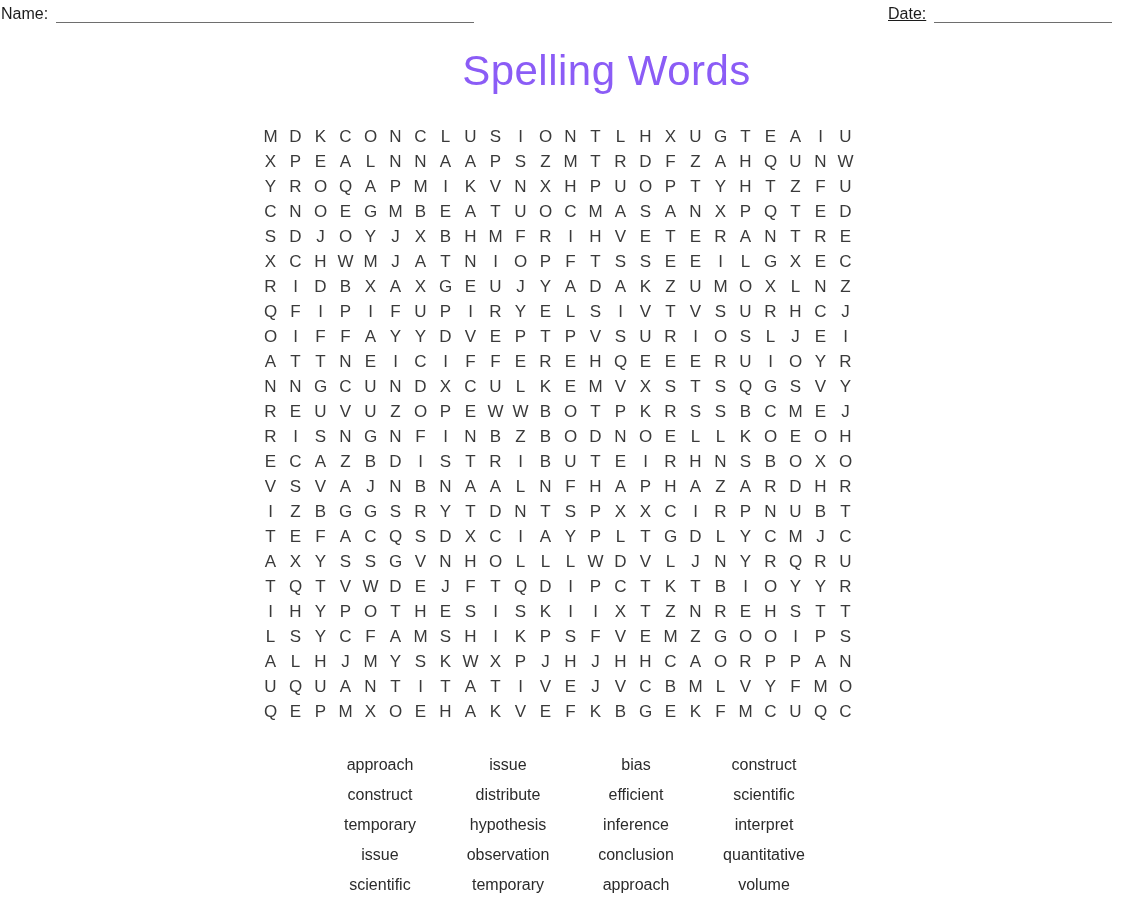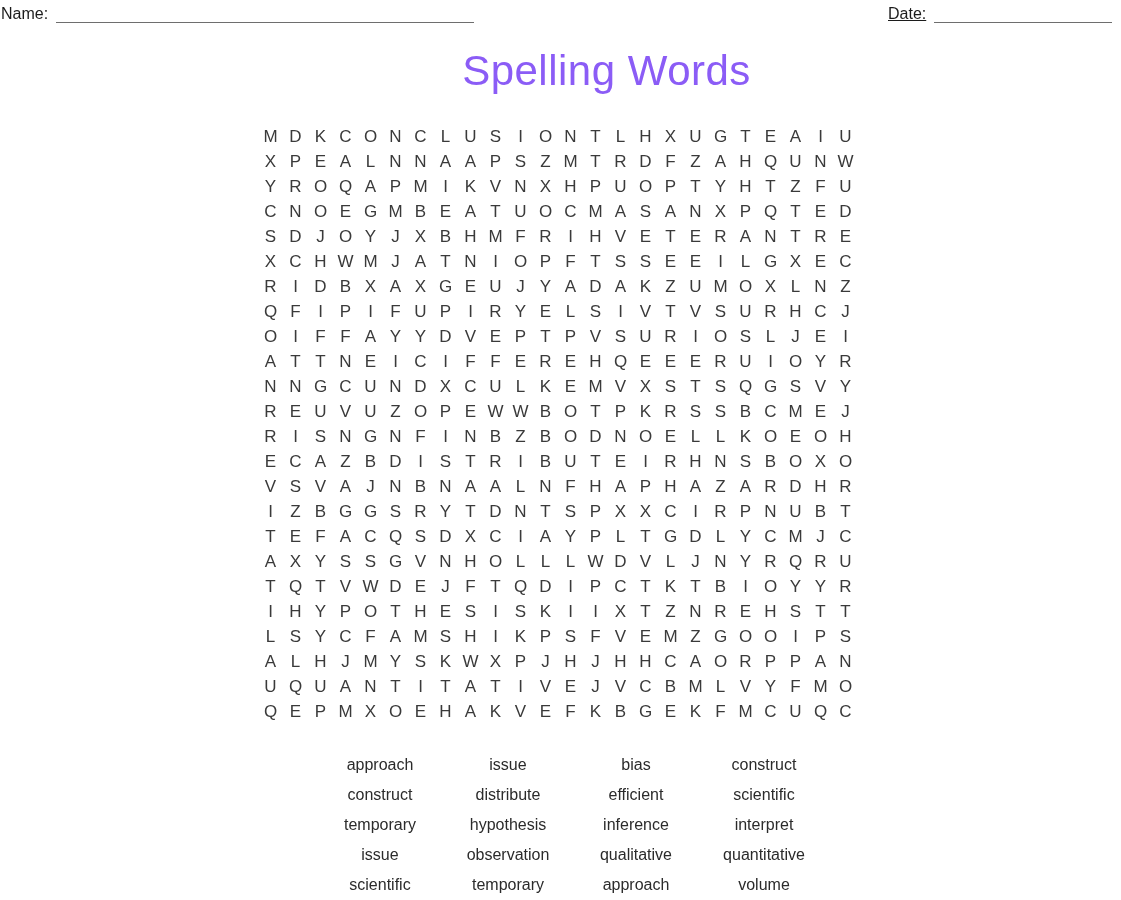--- a/index.html
+++ b/index.html
@@ -662,19 +662,19 @@
     <div class="word">construct</div>
     <div class="word">distribute</div>
     <div class="word">efficient</div>
     <div class="word">scientific</div>
     <div class="word">temporary</div>
     <div class="word">hypothesis</div>
     <div class="word">inference</div>
     <div class="word">interpret</div>
     <div class="word">issue</div>
     <div class="word">observation</div>
-    <div class="word">qualitative</div>
+    <div class="word">conclusion</div>
     <div class="word">quantitative</div>
     <div class="word">scientific</div>
     <div class="word">temporary</div>
     <div class="word">approach</div>
     <div class="word">volume</div>
   </div>
 
 </body></html>

